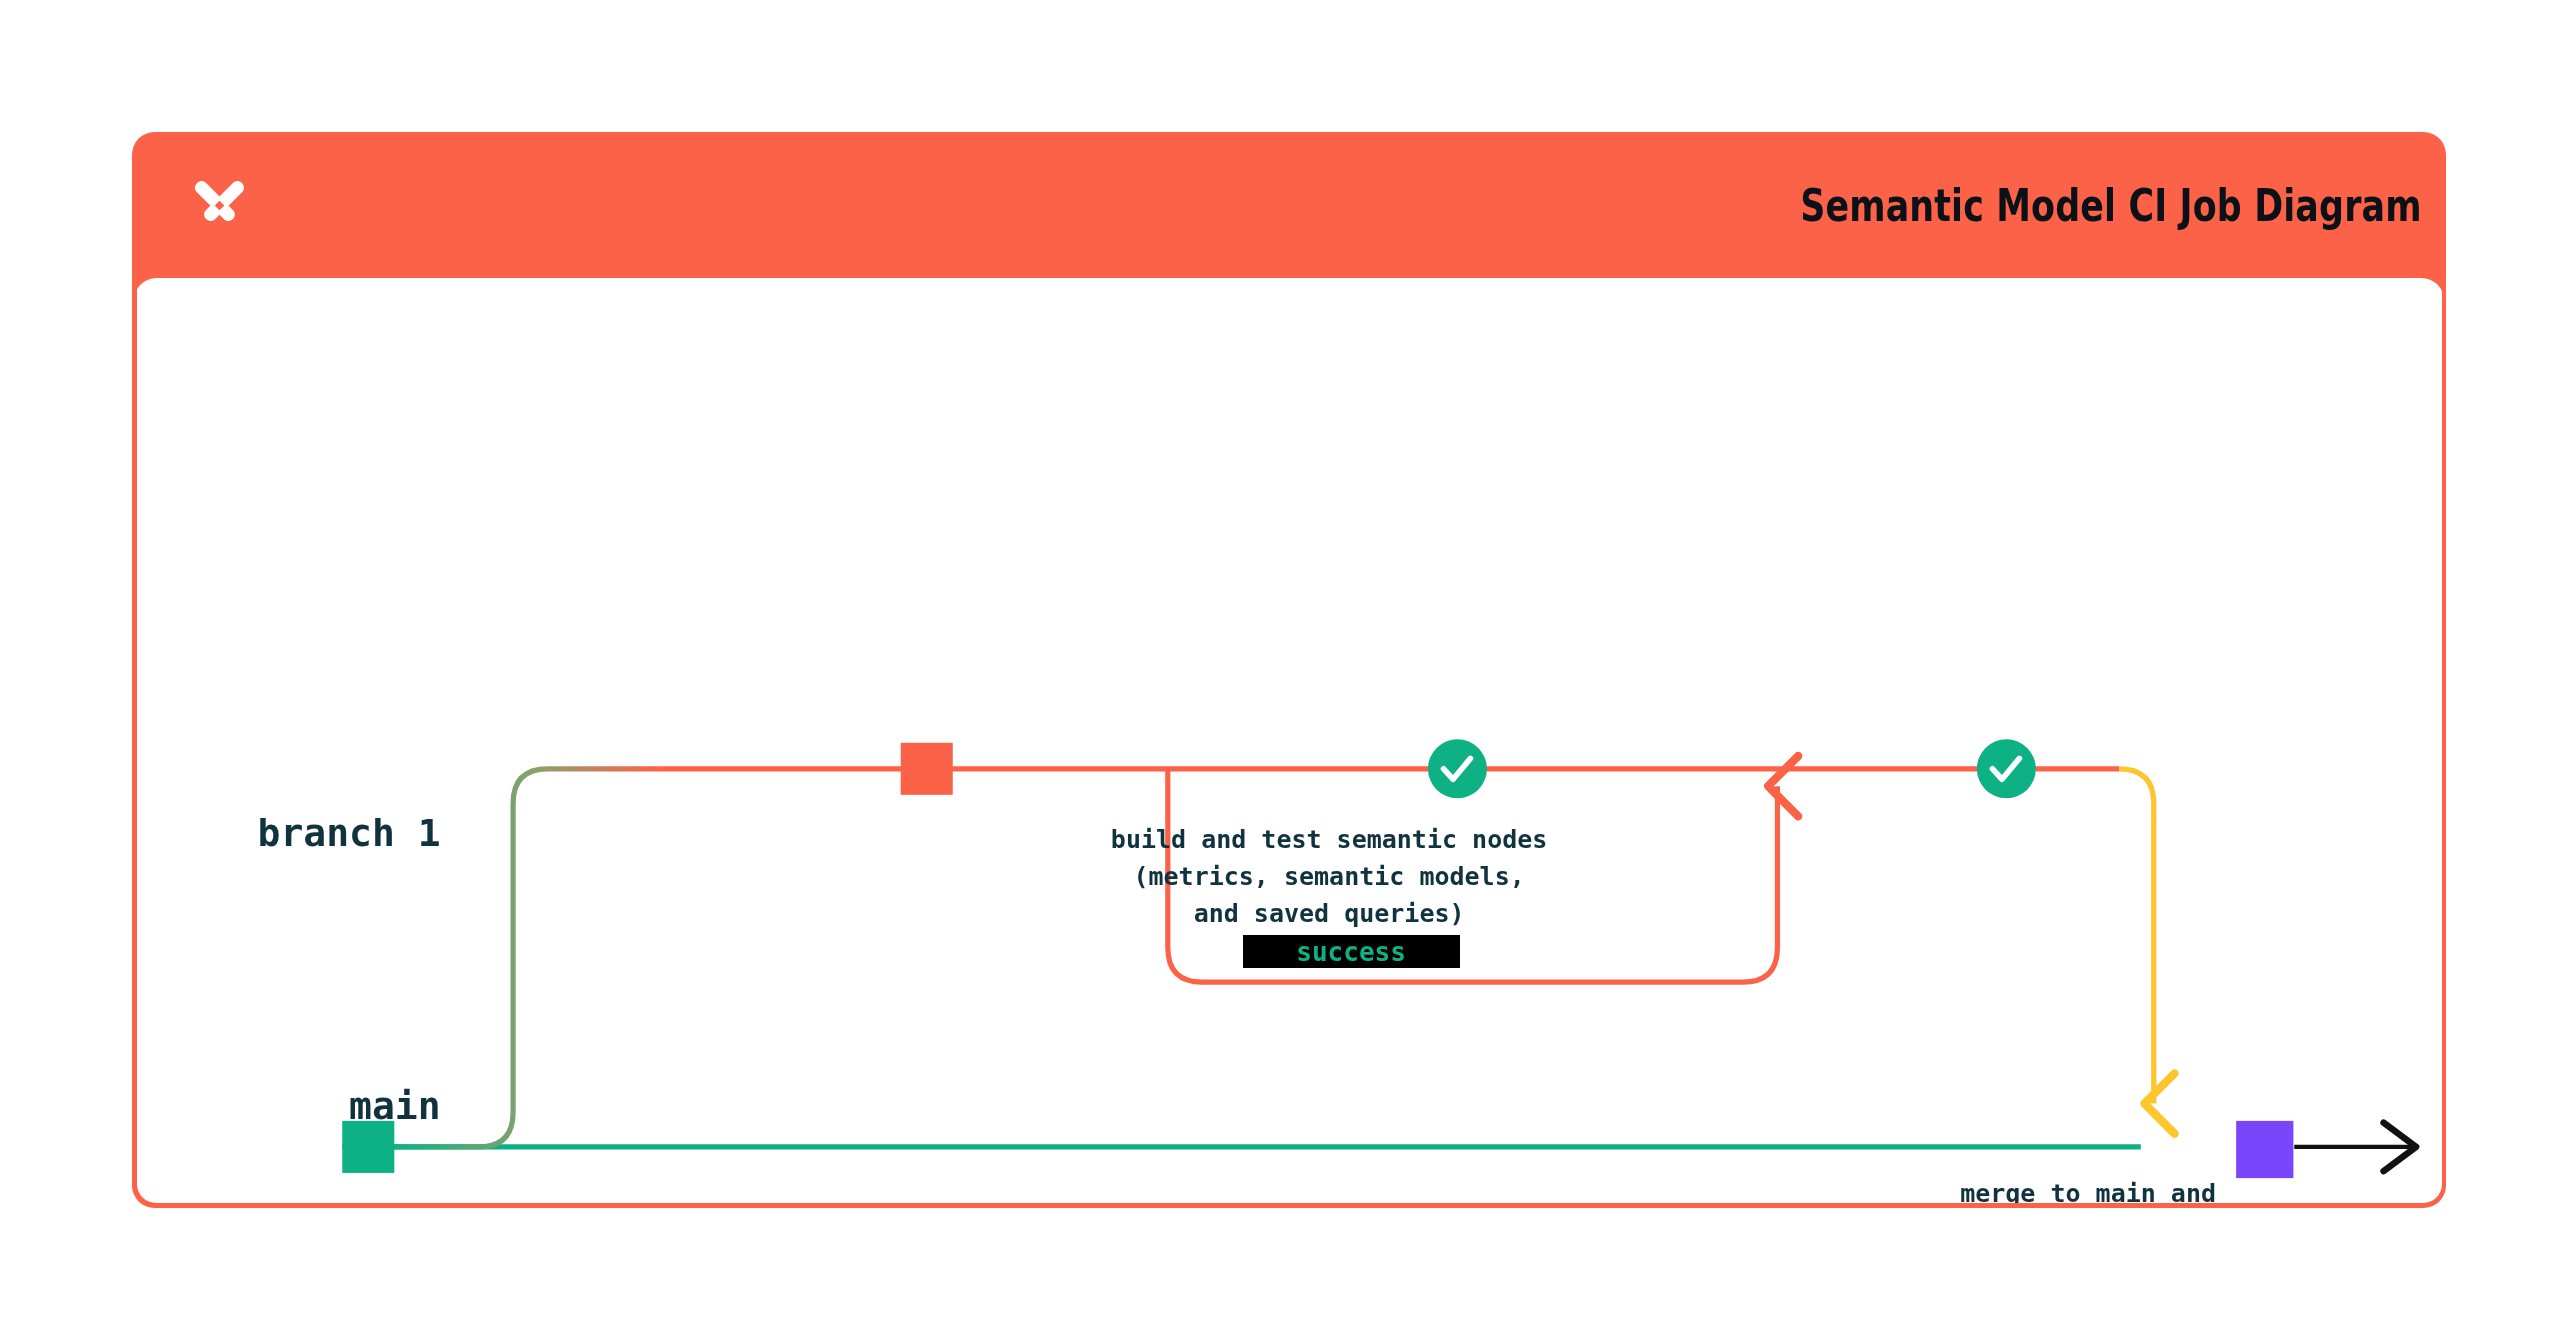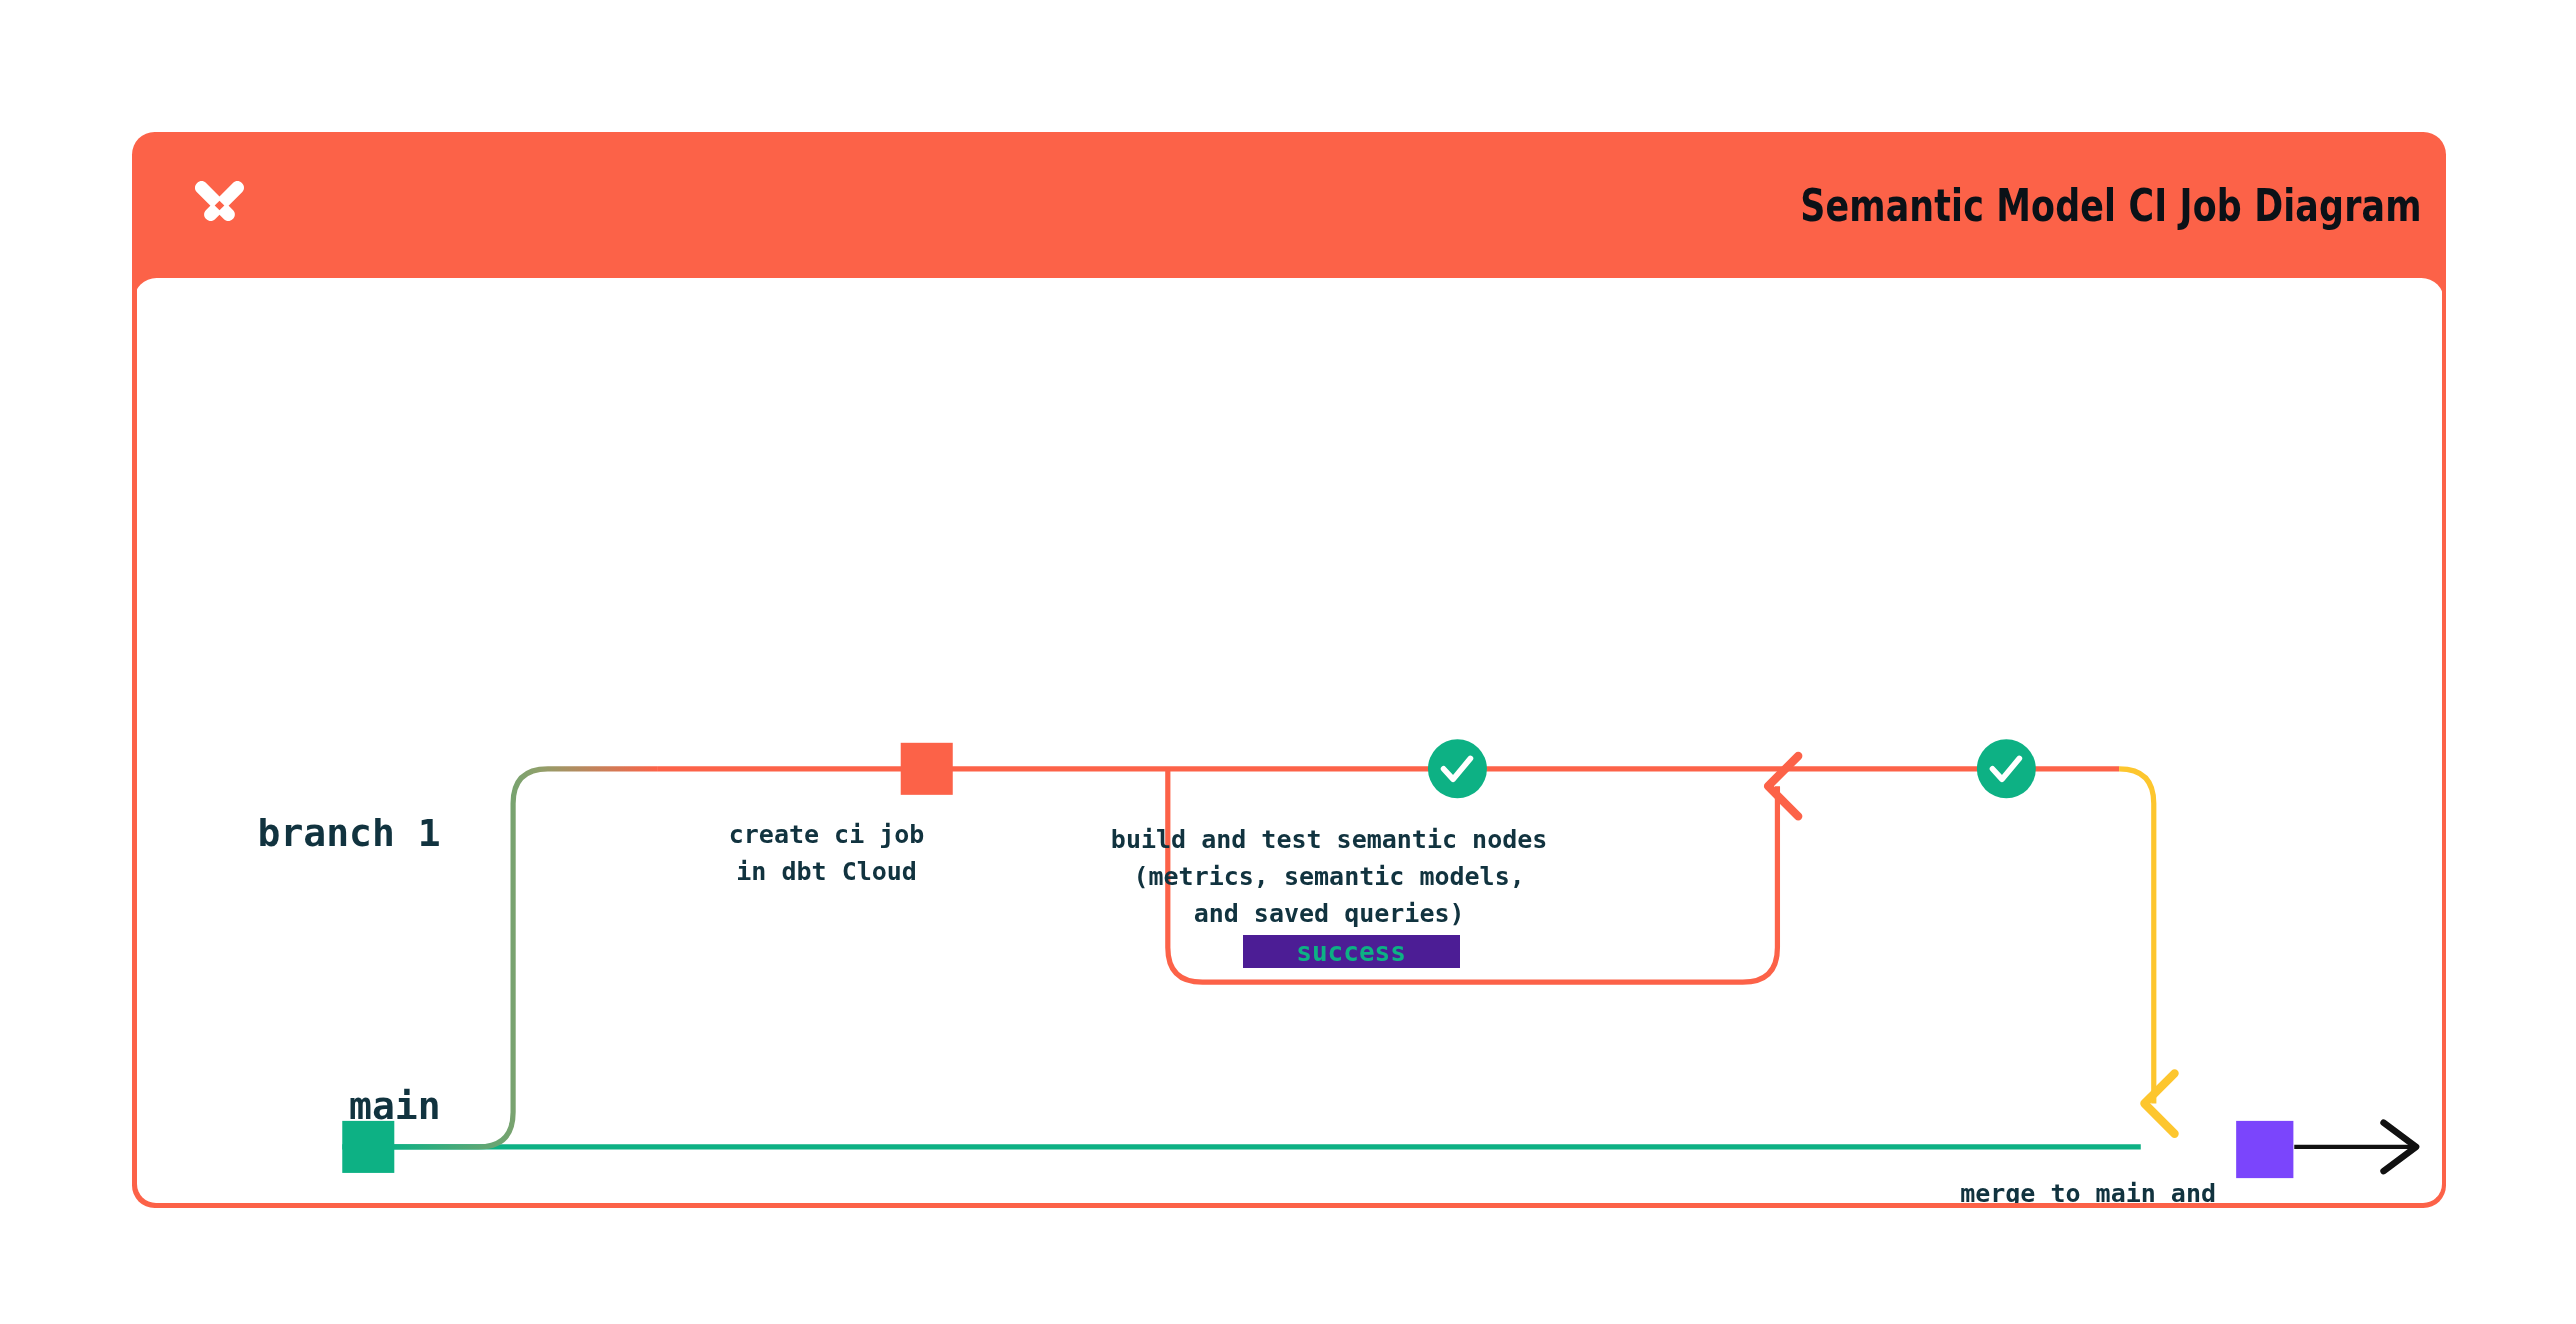--- a/index.html
+++ b/index.html
@@ -141,21 +141,21 @@
   .loop-label {
     position: absolute;
     left: 1106px;
     top: 657px;
     width: 217px;
     text-align: center;
     color: #0DB184;
     font-family: "DejaVu Sans Mono", "Liberation Mono", monospace;
     font-weight: 700;
     font-size: 26px;
-    background: #4c1d95;
+    background: #000000;
     padding: 1.7px 12px;
     box-sizing: border-box;
   }
 </style>
 </head>
 <body>
 
 <div class="page">
 
   <div class="card">
@@ -236,22 +236,20 @@
           </g>
           <g>
             <circle cx="2115" cy="566" r="34" fill="#0DB184"></circle>
             <path d="M2099 566 l11 12 l20 -24" fill="none" stroke="#ffffff" stroke-width="6.5" stroke-linecap="round" stroke-linejoin="round"></path>
           </g>
         </svg>
 
         <div class="lane-label lane-branch">branch 1</div>
         <div class="lane-label lane-main">main</div>
 
-        <div class="node-caption cap-create">create ci job
-in dbt Cloud</div>
         <div class="node-caption cap-build">build and test semantic nodes
 (metrics, semantic models,
 and saved queries)</div>
         <div class="node-caption cap-merge">merge to main and
 deploy to production</div>
 
         <div class="loop-label">success</div>
 
       </div>
     </div>

